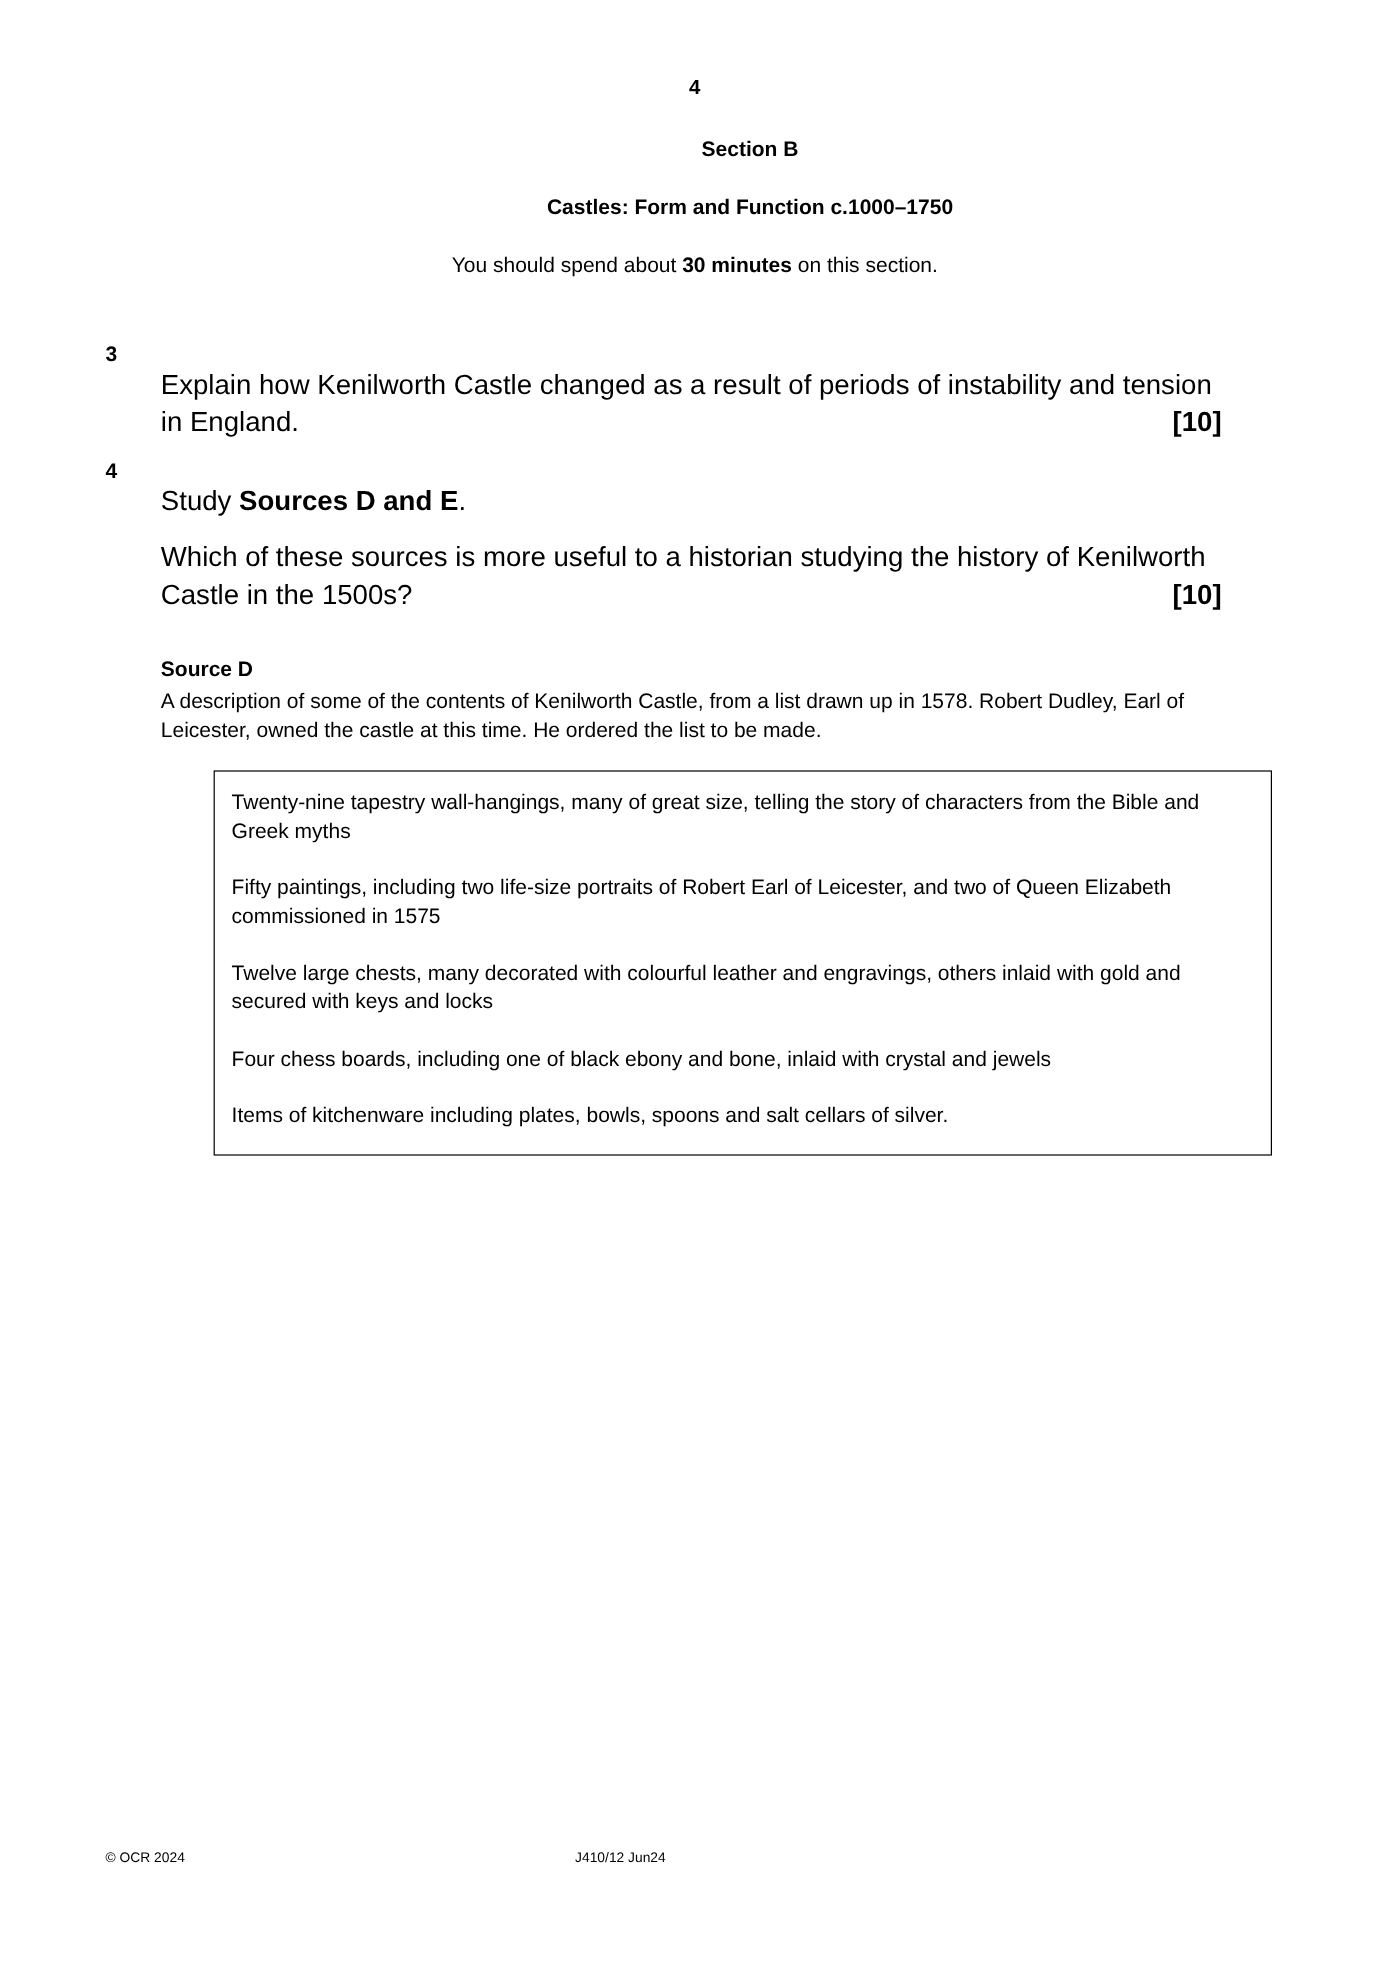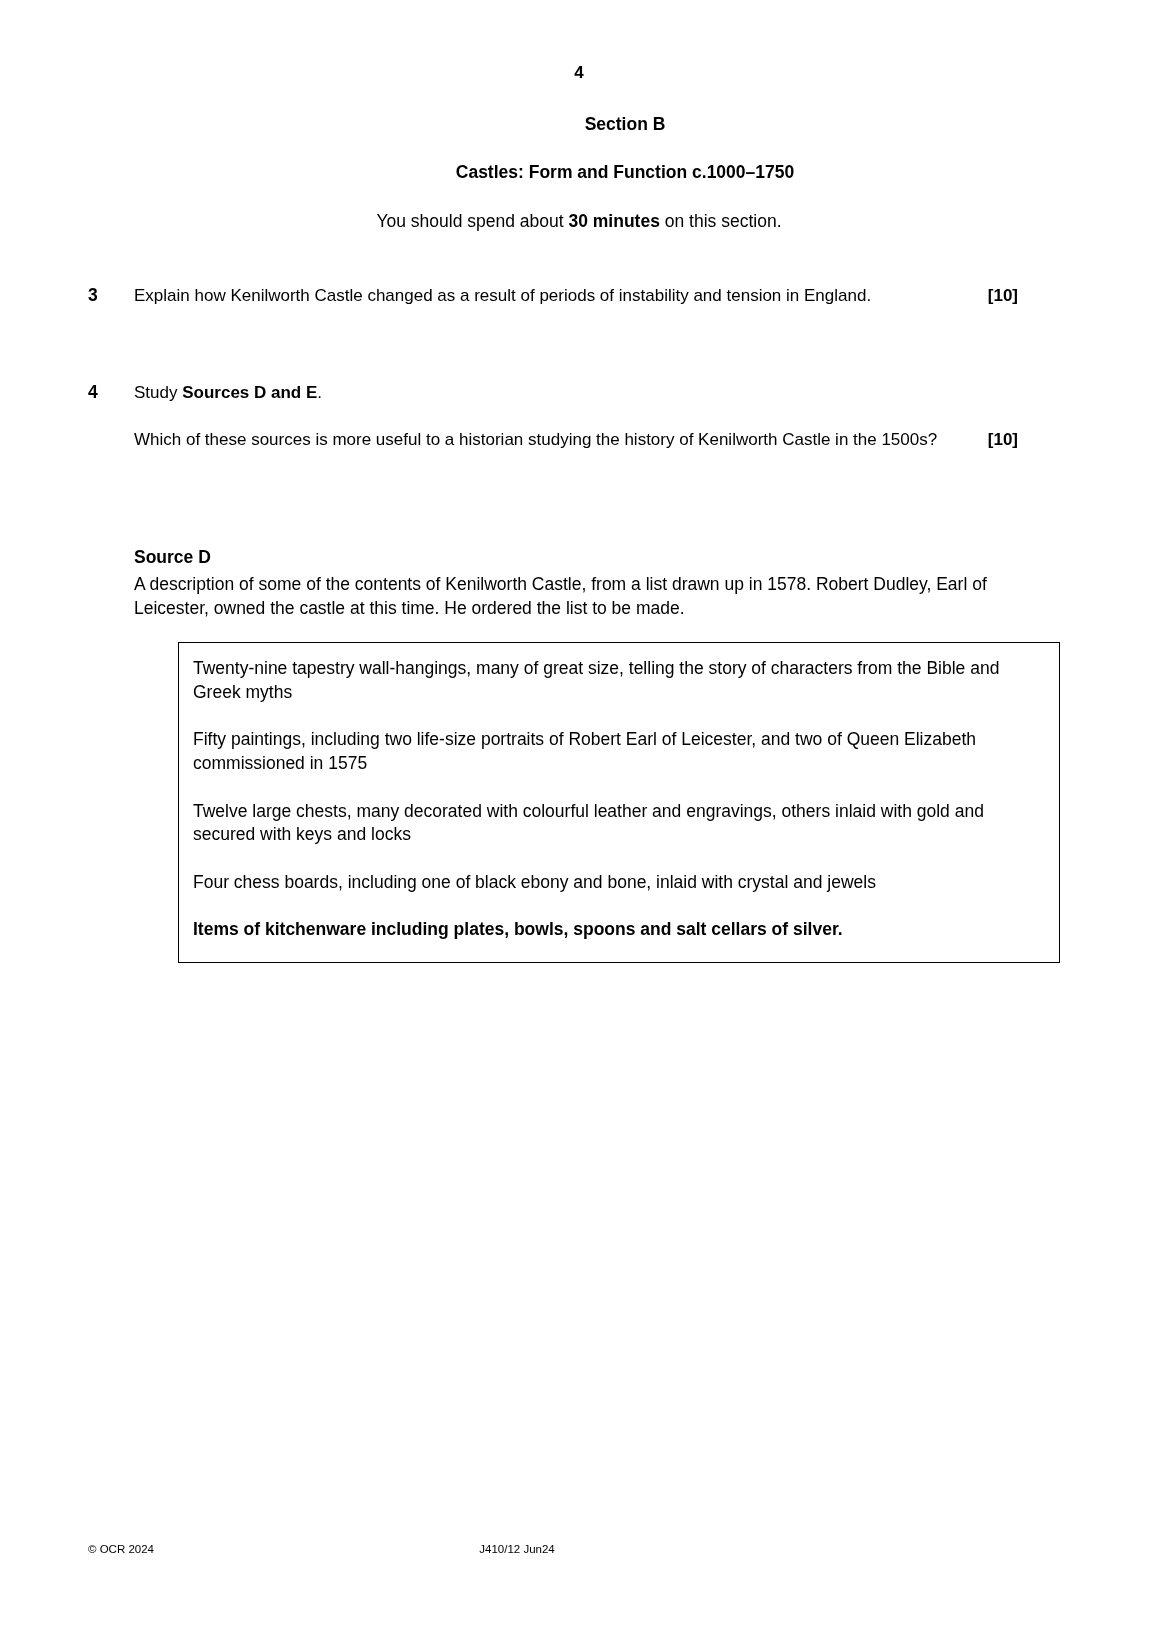--- a/index.html
+++ b/index.html
@@ -55,22 +55,23 @@
   .qnum {
     position: absolute;
     left: 88px;
     font-size: 17.5px;
     font-weight: bold;
   }
   .qbody {
     position: absolute;
     left: 134px;
     width: 884px;
-    font-size: 17px;
+    font-size: 23px;
     line-height: 1.35;
+    margin-top: 20px;
   }
   .marks {
     float: right;
     font-weight: bold;
   }
   .q3-num { top: 285px; }
   .q3-text { top: 285px; }
 
   .q4-num { top: 382px; }
   .q4-study { top: 382px; }
@@ -102,21 +103,20 @@
     padding: 14px 18px 16px 14px;
     margin-left: 42px;
   }
   .source-box p {
     margin: 0 0 24px 0;
     font-size: 17.5px;
     line-height: 1.35;
   }
   .source-box p:last-child {
     margin-bottom: 4px;
-    font-weight: bold;
   }
 
   .footer-left {
     position: absolute;
     left: 88px;
     top: 1543px;
     font-size: 11.5px;
     text-align: center;
   }
   .footer-center {

